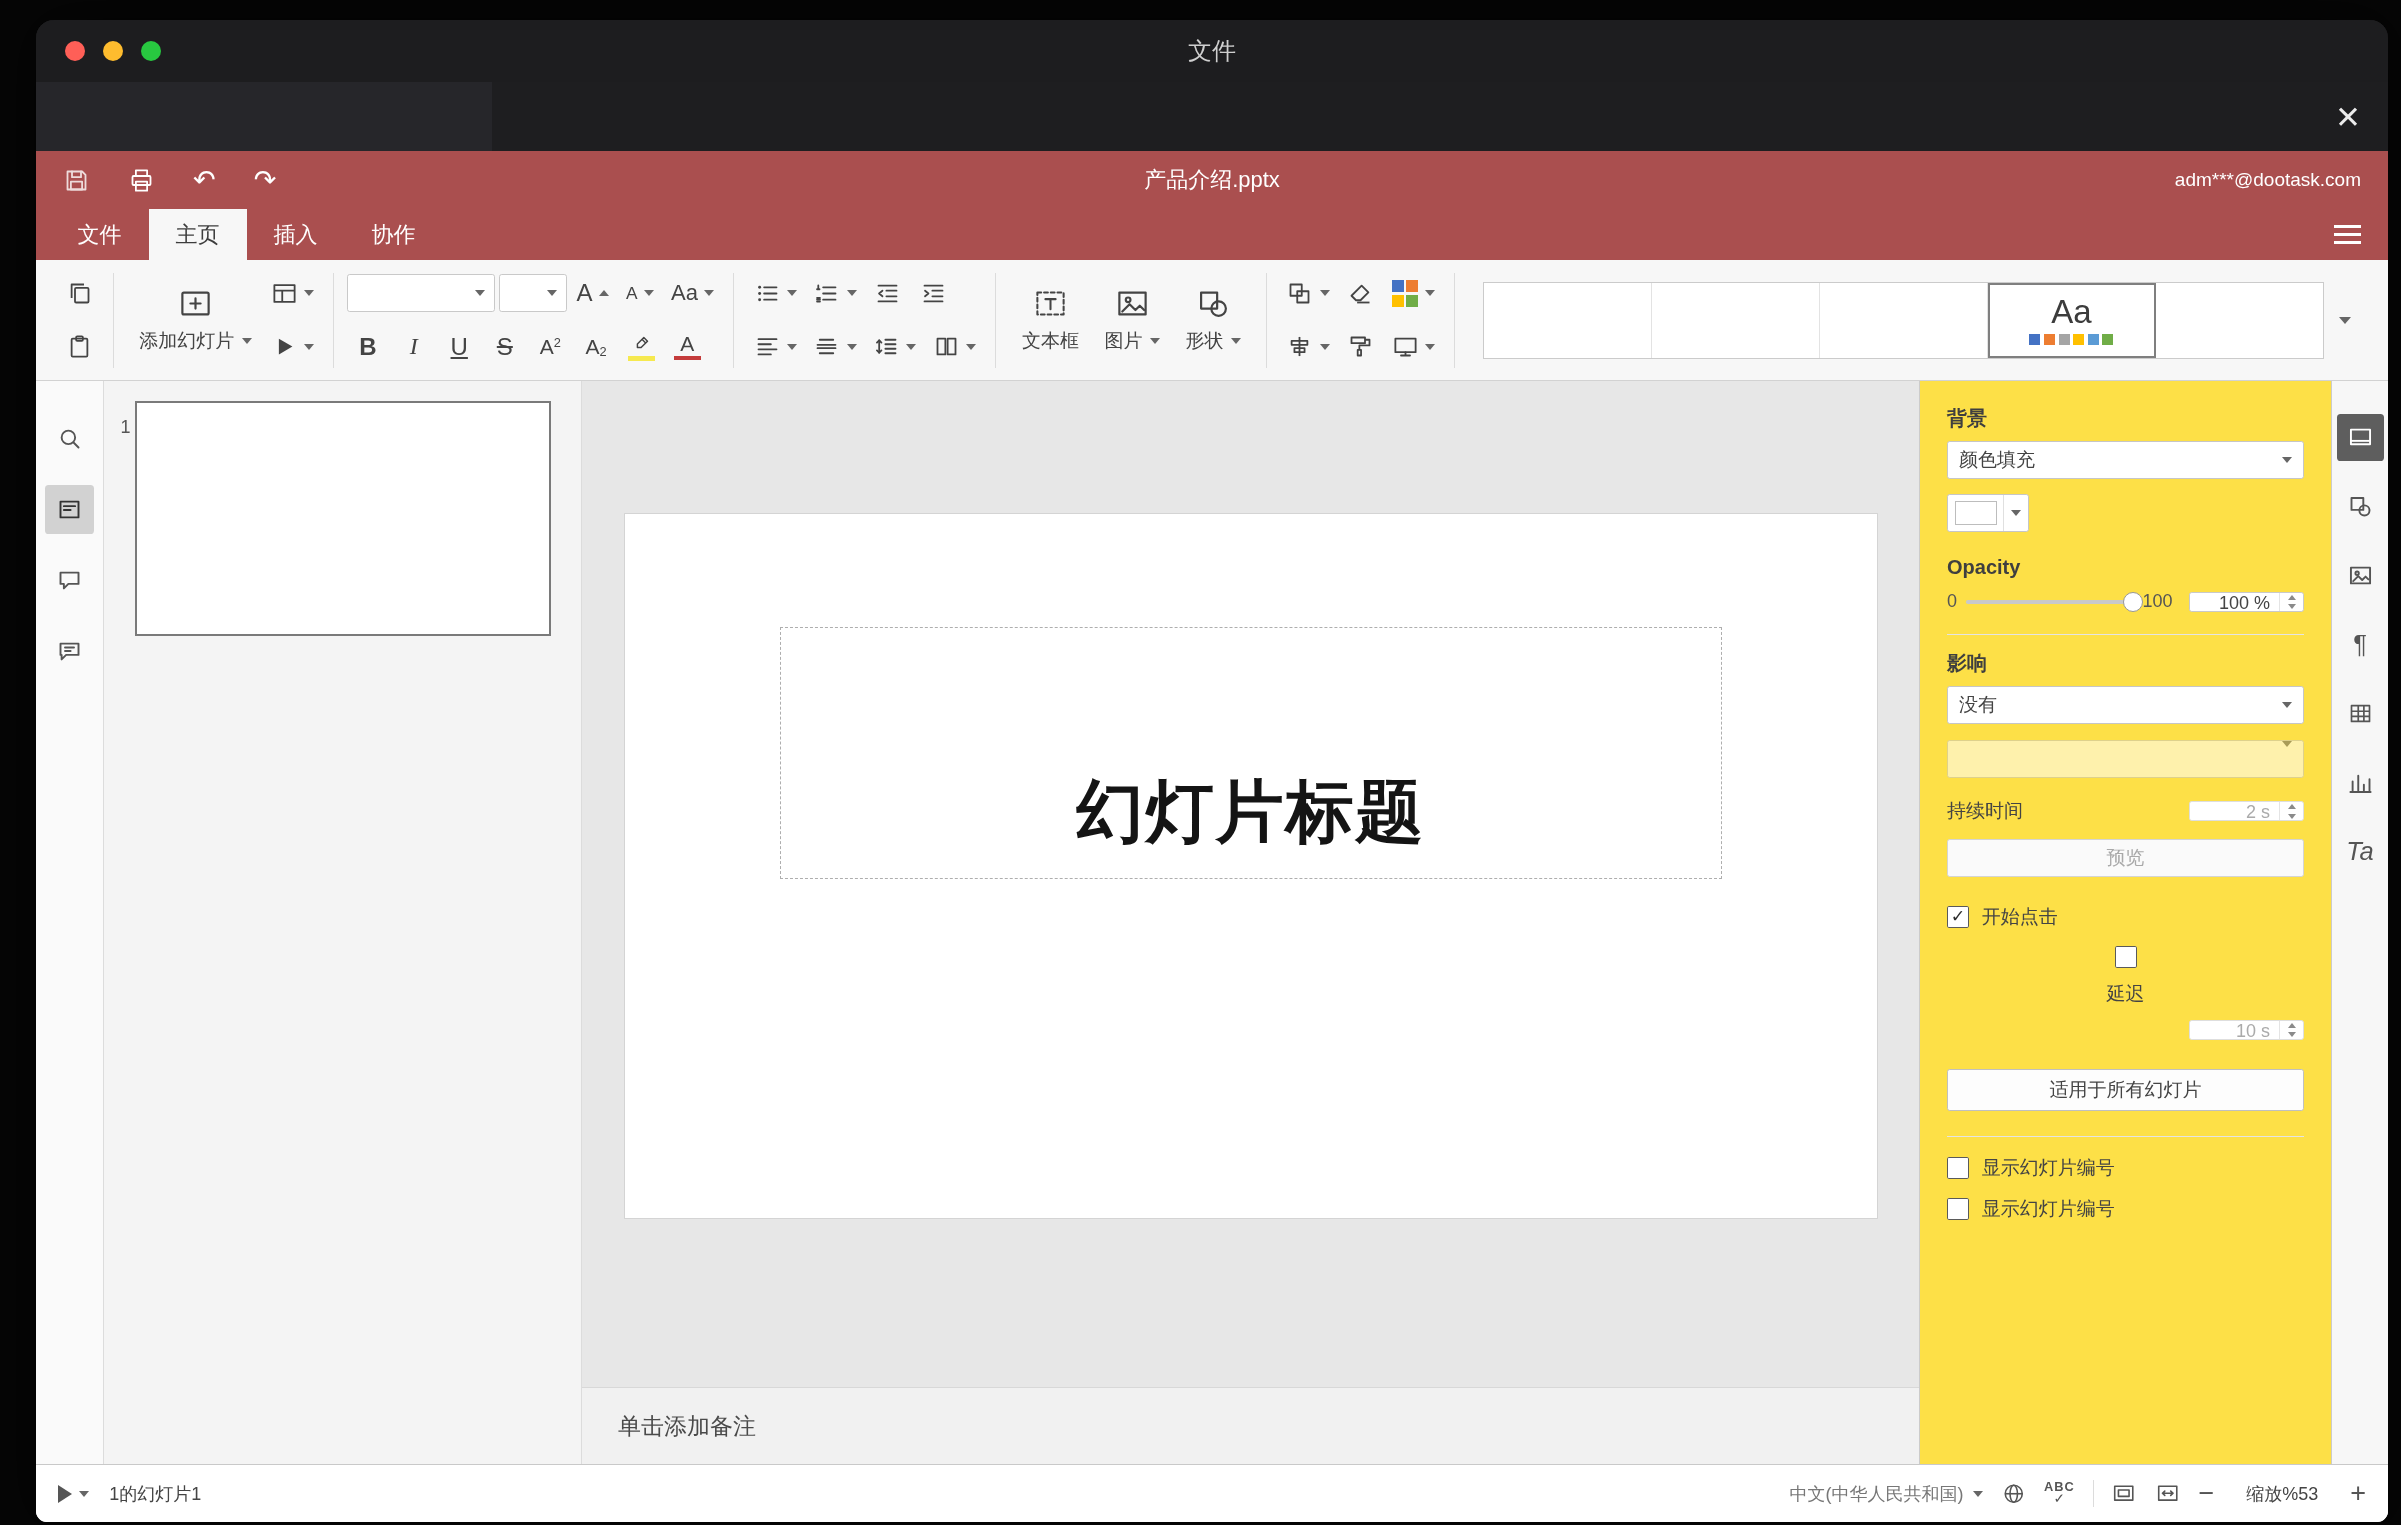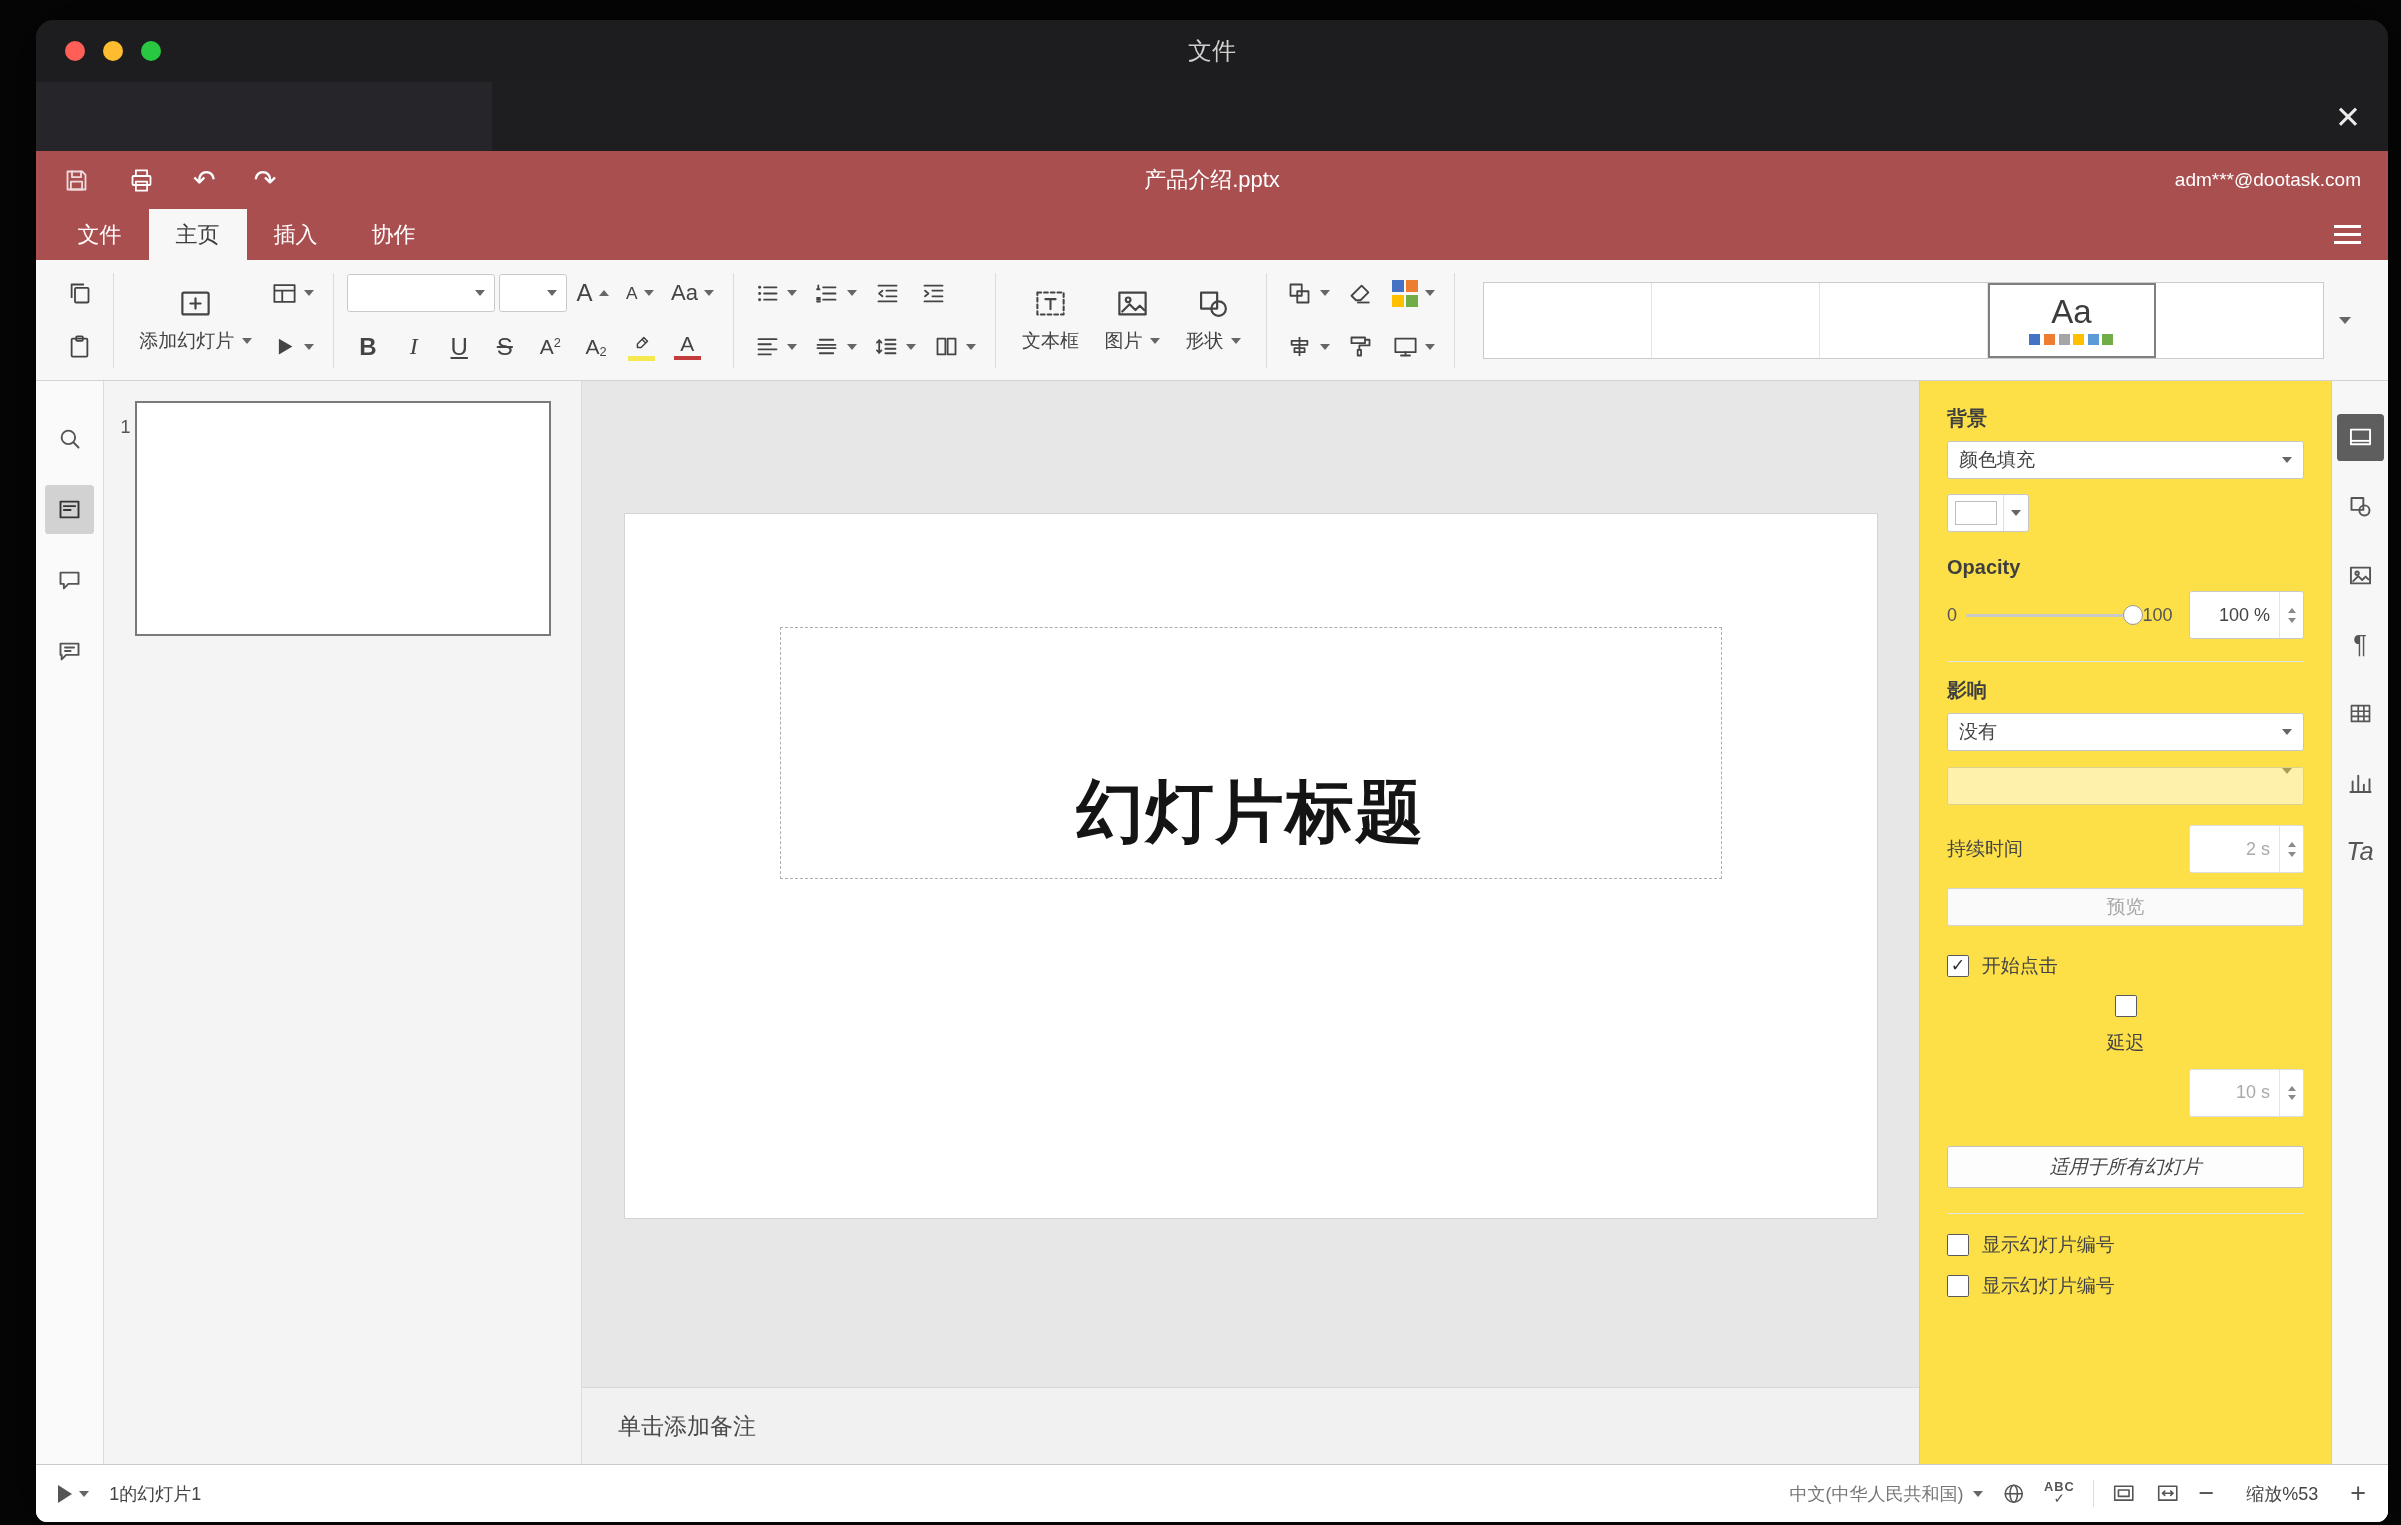--- a/index.html
+++ b/index.html
@@ -101,32 +101,32 @@
   .ph-title span { font-size:68px; color:#141414; font-weight:600; letter-spacing:1.8px; }
   .ph-sub { left:155px; top:369px; width:942px; height:175px; align-items:flex-start; padding-top:11px; }
   .ph-sub span { font-size:27px; color:#141414; font-weight:500; }
 
   .notes { height:77px; background:#f1f1f1; border-top:0.9px solid #d8d8d8; display:flex; align-items:center; padding-left:36px; font-size:23px; color:#4a4a4a; cursor:text; }
 
   
   .settings { width:412px; background:#fde047; border-left:0.9px solid #cbcbcb; padding:0 27px; flex:0 0 auto; overflow:hidden; font-size:19px; color:#444; }
   .plabel { font-weight:bold; font-size:20px; color:#3f3f3f; }
   .mt26{margin-top:24px;} .mt10{margin-top:9px;} .mt16{margin-top:14.6px;} .mt14{margin-top:12.8px;} .mt18{margin-top:16.4px;flex-direction:column;}
-  .mt22{margin-top:20px;} .mt24{margin-top:22px;} .mt30{margin-top:27px;} .mt32{margin-top:29px;font-style:italic;} .mt20{margin-top:18px;} .mt28{margin-top:25.5px;}
+  .mt22{margin-top:20px;} .mt24{margin-top:22px;} .mt30{margin-top:27px;} .mt32{margin-top:29px;} .mt20{margin-top:18px;} .mt28{margin-top:25.5px;}
   .select { height:38px; width:100%; background:#fff; border:0.9px solid #c6c6c6; border-radius:2.7px; display:flex; align-items:center; padding:0 11px; cursor:pointer; }
   .select .chev { margin-left:auto; }
   .select.disabled { opacity:.55; }
   .swatchsel { width:82px; height:38px; border:0.9px solid #c6c6c6; border-radius:2.7px; display:flex; align-items:center; cursor:pointer; background:#fff; }
   .swatch { width:42px; height:24px; margin-left:7.3px; background:#fff; border:0.9px solid #bdbdbd; }
   .swatchsel .chevwrap { margin-left:auto; border-left:0.9px solid #e0e0e0; height:100%; width:25.5px; display:flex; align-items:center; justify-content:center; }
   .oprow { display:flex; align-items:center; }
   .oplab { font-size:18px; color:#555; }
   .slider-track { position:relative; flex:1; height:3.6px; background:#c9c9c9; border-radius:1.8px; margin:0 3.6px 0 9px; cursor:pointer; }
   .slider-handle { position:absolute; right:-3.6px; top:50%; transform:translateY(-50%); width:20px; height:20px; border-radius:50%; background:#fff; border:0.9px solid #979797; }
-  .spin { display:flex; align-items:center; border:0.9px solid #c9c9c9; border-radius:2.7px; background:#fff; height:48px; width:115px; flex:0 0 auto; cursor:text; }
+  .spin { display:flex; border:0.9px solid #c9c9c9; border-radius:2.7px; background:#fff; height:20px; width:115px; flex:0 0 auto; cursor:text; }
   .spin .spin-val { flex:1; text-align:right; padding-right:9px; font-size:18px; color:#444; }
   .spin .steps { width:24px; height:100%; border-left:0.9px solid #e4e4e4; display:flex; flex-direction:column; align-items:center; justify-content:center; gap:4.6px; }
   .tri-up { width:0; height:0; border-left:4.6px solid transparent; border-right:4.6px solid transparent; border-bottom:5.5px solid #8a8a8a; }
   .tri-down { width:0; height:0; border-left:4.6px solid transparent; border-right:4.6px solid transparent; border-top:5.5px solid #8a8a8a; }
   .spin.disabled { border-color:#dedede; } .spin.disabled .spin-val { color:#aaa; }
   .pdiv { border-top:0.9px solid #e4e4e4; }
   .labrow { display:flex; align-items:center; }
   .labrow .spin { margin-left:auto; }
   .pbtn { width:100%; height:38px; border:0.9px solid #d4d4d4; border-radius:2.7px; background:#fafafa; font-size:19px; cursor:pointer; font-family:inherit; }
   .pbtn.disabled { color:#a9a9a9; }

